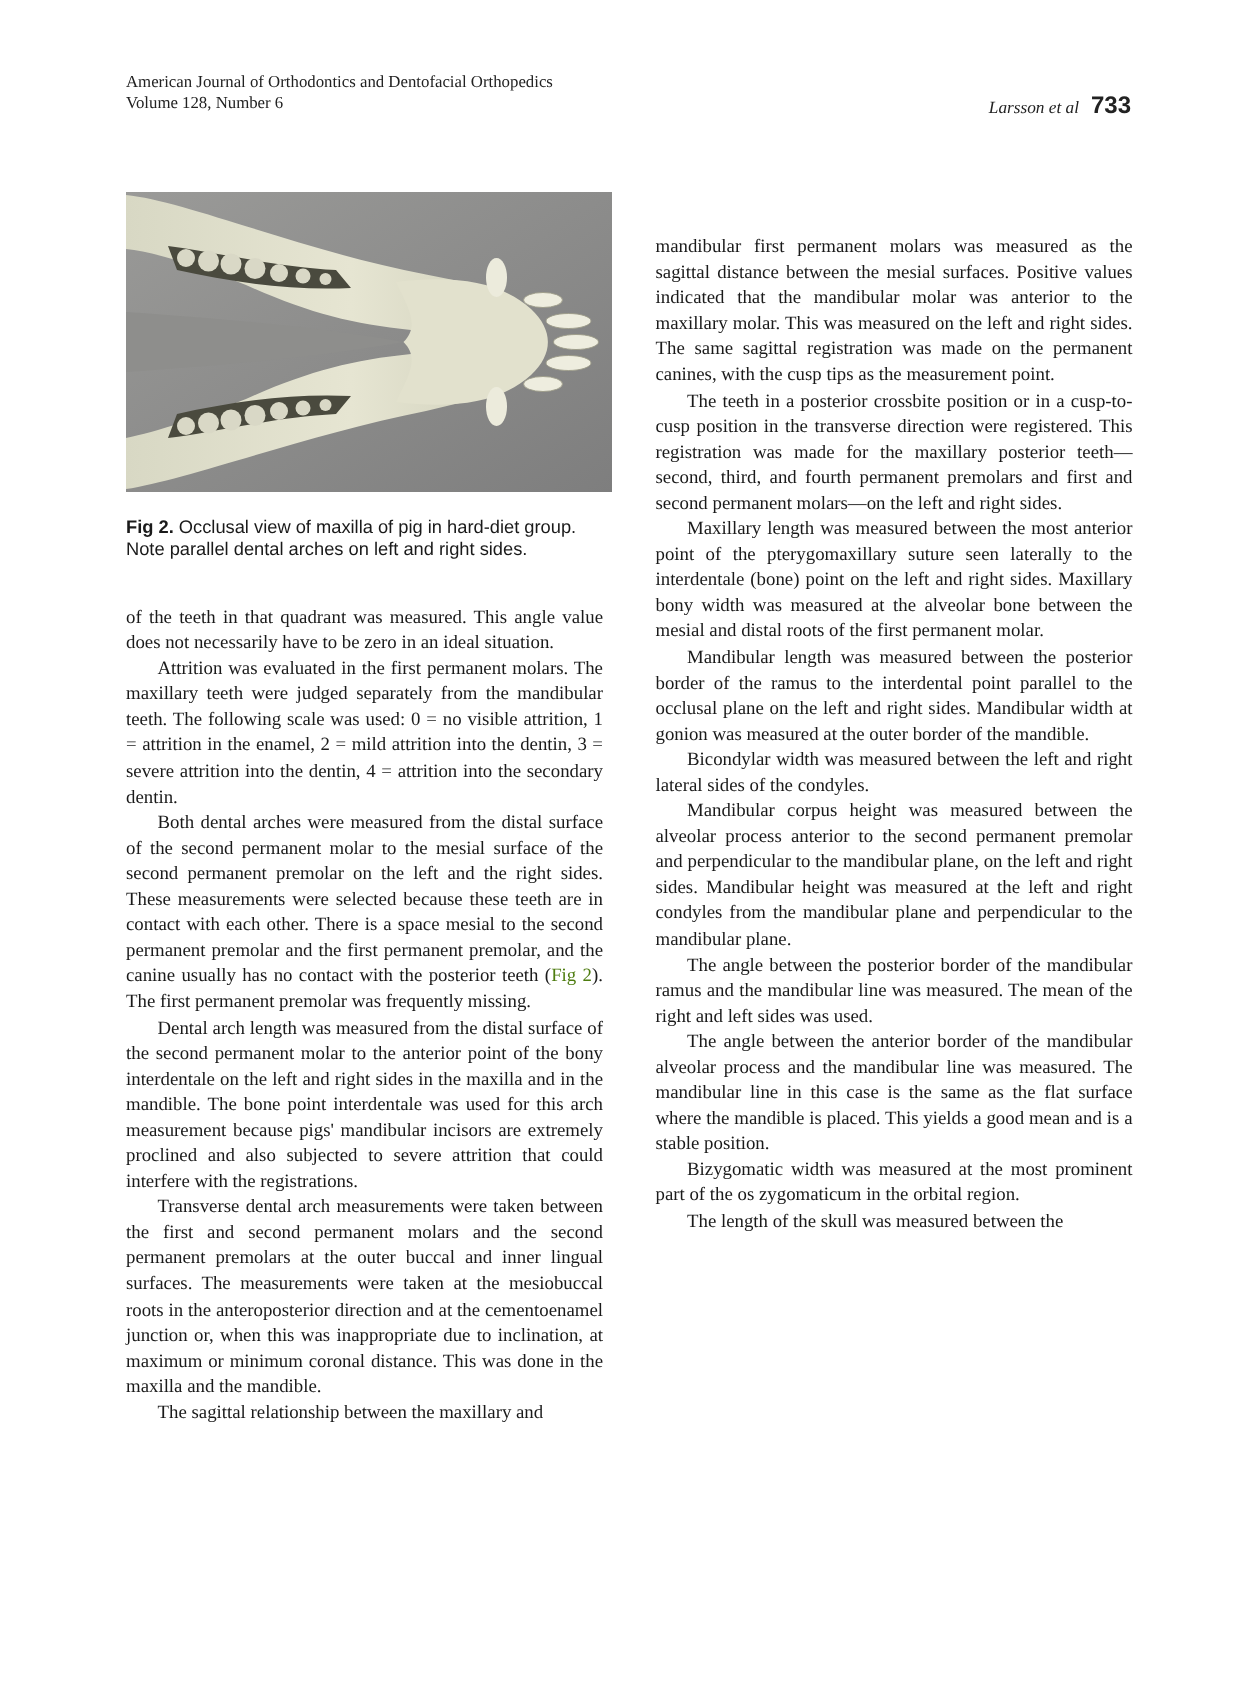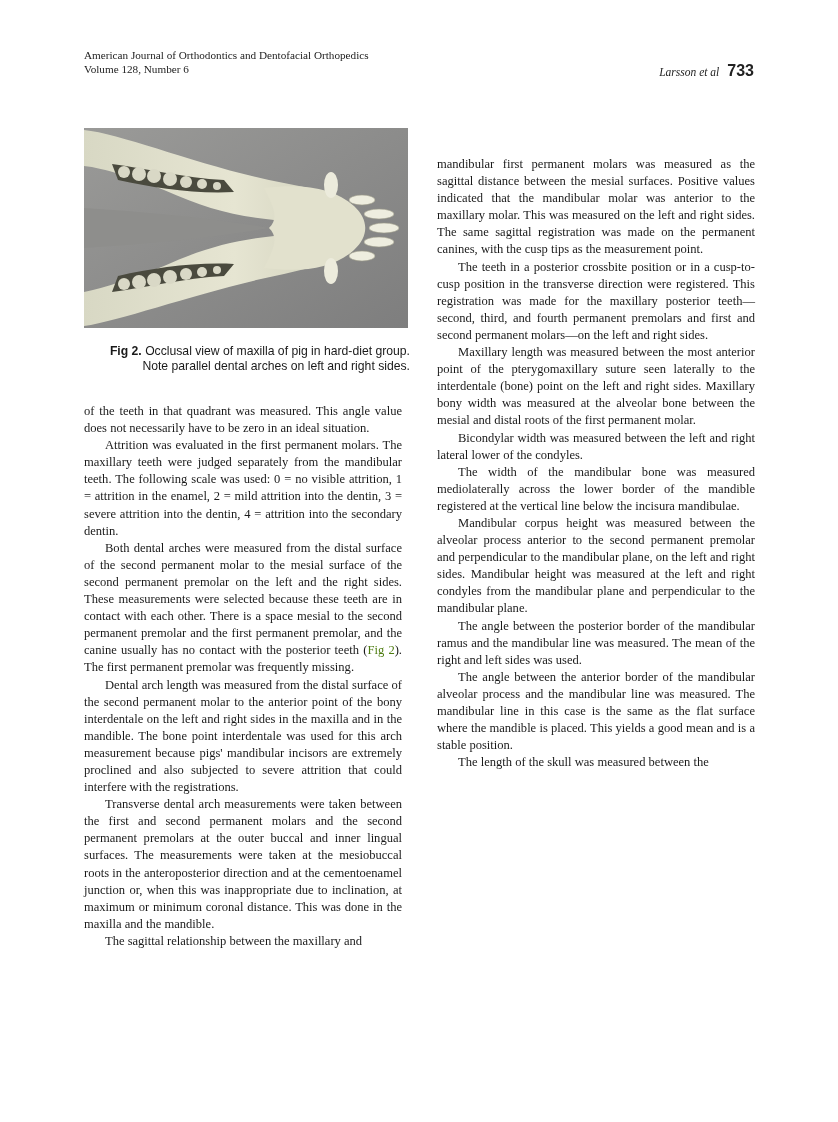--- a/index.html
+++ b/index.html
@@ -1,18 +1,18 @@
 <!DOCTYPE html>
 <html><head>
 <meta charset="utf-8">
 <style>
   html, body { margin: 0; padding: 0; background: #ffffff; }
   body { width: 838px; height: 1122px; position: relative; overflow: hidden; }
   .serif { font-family: "Liberation Serif", "DejaVu Serif", serif; }
-  .sans { font-family: "Liberation Sans", "DejaVu Sans", sans-serif; text-align: right; }
+  .sans { font-family: "Liberation Sans", "DejaVu Sans", sans-serif; }
   .header-left { position: absolute; left: 84px; top: 48px; font-size: 11.2px; line-height: 14px; color: #222; }
   .header-right { position: absolute; right: 84px; top: 64px; font-size: 11.5px; line-height: 14px; color: #222; white-space: nowrap; }
   .header-right .author { font-style: italic; margin-top: 20px; }
   .header-right .pagenum { font-family: "Liberation Sans", sans-serif; font-weight: bold; margin-left: 8px; font-size: 16px; }
 
   .col { position: absolute; width: 318px; font-size: 12.55px; line-height: 17.1px; color: #1a1a1a; text-align: justify; }
   .col-left { left: 84px; top: 403px; }
   .col-right { left: 437px; top: 108px; width: 318px; margin-top: 48px; }
   .col p { margin: 0; text-indent: 0; }
   .col p.ind { text-indent: 21px; }
@@ -104,19 +104,20 @@
   <p class="ind"><span>Both dental arches were measured from the distal surface of the second permanent molar to the mesial surface of the second permanent premolar on the left and the right sides. These measurements were selected because these teeth are in contact with each other. There is a space mesial to the second permanent premolar and the first permanent premolar, and the canine usually has no contact with the posterior teeth (</span><a class="figref">Fig 2</a><span>). The first permanent premolar was frequently missing.</span></p>
   <p class="ind">Dental arch length was measured from the distal surface of the second permanent molar to the anterior point of the bony interdentale on the left and right sides in the maxilla and in the mandible. The bone point interdentale was used for this arch measurement because pigs' mandibular incisors are extremely proclined and also subjected to severe attrition that could interfere with the registrations.</p>
   <p class="ind">Transverse dental arch measurements were taken between the first and second permanent molars and the second permanent premolars at the outer buccal and inner lingual surfaces. The measurements were taken at the mesiobuccal roots in the anteroposterior direction and at the cementoenamel junction or, when this was inappropriate due to inclination, at maximum or minimum coronal distance. This was done in the maxilla and the mandible.</p>
   <p class="ind">The sagittal relationship between the maxillary and</p>
 </div>
 
 <div class="col col-right serif">
   <p>mandibular first permanent molars was measured as the sagittal distance between the mesial surfaces. Positive values indicated that the mandibular molar was anterior to the maxillary molar. This was measured on the left and right sides. The same sagittal registration was made on the permanent canines, with the cusp tips as the measurement point.</p>
   <p class="ind">The teeth in a posterior crossbite position or in a cusp-to-cusp position in the transverse direction were registered. This registration was made for the maxillary posterior teeth—second, third, and fourth permanent premolars and first and second permanent molars—on the left and right sides.</p>
   <p class="ind">Maxillary length was measured between the most anterior point of the pterygomaxillary suture seen laterally to the interdentale (bone) point on the left and right sides. Maxillary bony width was measured at the alveolar bone between the mesial and distal roots of the first permanent molar.</p>
-  <p class="ind">Bicondylar width was measured between the left and right lateral lower of the condyles.</p>
-  <p class="ind">The width of the mandibular bone was measured mediolaterally across the lower border of the mandible registered at the vertical line below the incisura mandibulae.</p>
+  <p class="ind">Mandibular length was measured between the posterior border of the ramus to the interdental point parallel to the occlusal plane on the left and right sides. Mandibular width at gonion was measured at the outer border of the mandible.</p>
+  <p class="ind">Bicondylar width was measured between the left and right lateral sides of the condyles.</p>
   <p class="ind">Mandibular corpus height was measured between the alveolar process anterior to the second permanent premolar and perpendicular to the mandibular plane, on the left and right sides. Mandibular height was measured at the left and right condyles from the mandibular plane and perpendicular to the mandibular plane.</p>
   <p class="ind">The angle between the posterior border of the mandibular ramus and the mandibular line was measured. The mean of the right and left sides was used.</p>
   <p class="ind">The angle between the anterior border of the mandibular alveolar process and the mandibular line was measured. The mandibular line in this case is the same as the flat surface where the mandible is placed. This yields a good mean and is a stable position.</p>
+  <p class="ind">Bizygomatic width was measured at the most prominent part of the os zygomaticum in the orbital region.</p>
   <p class="ind">The length of the skull was measured between the</p>
 </div>
 
 </body></html>

